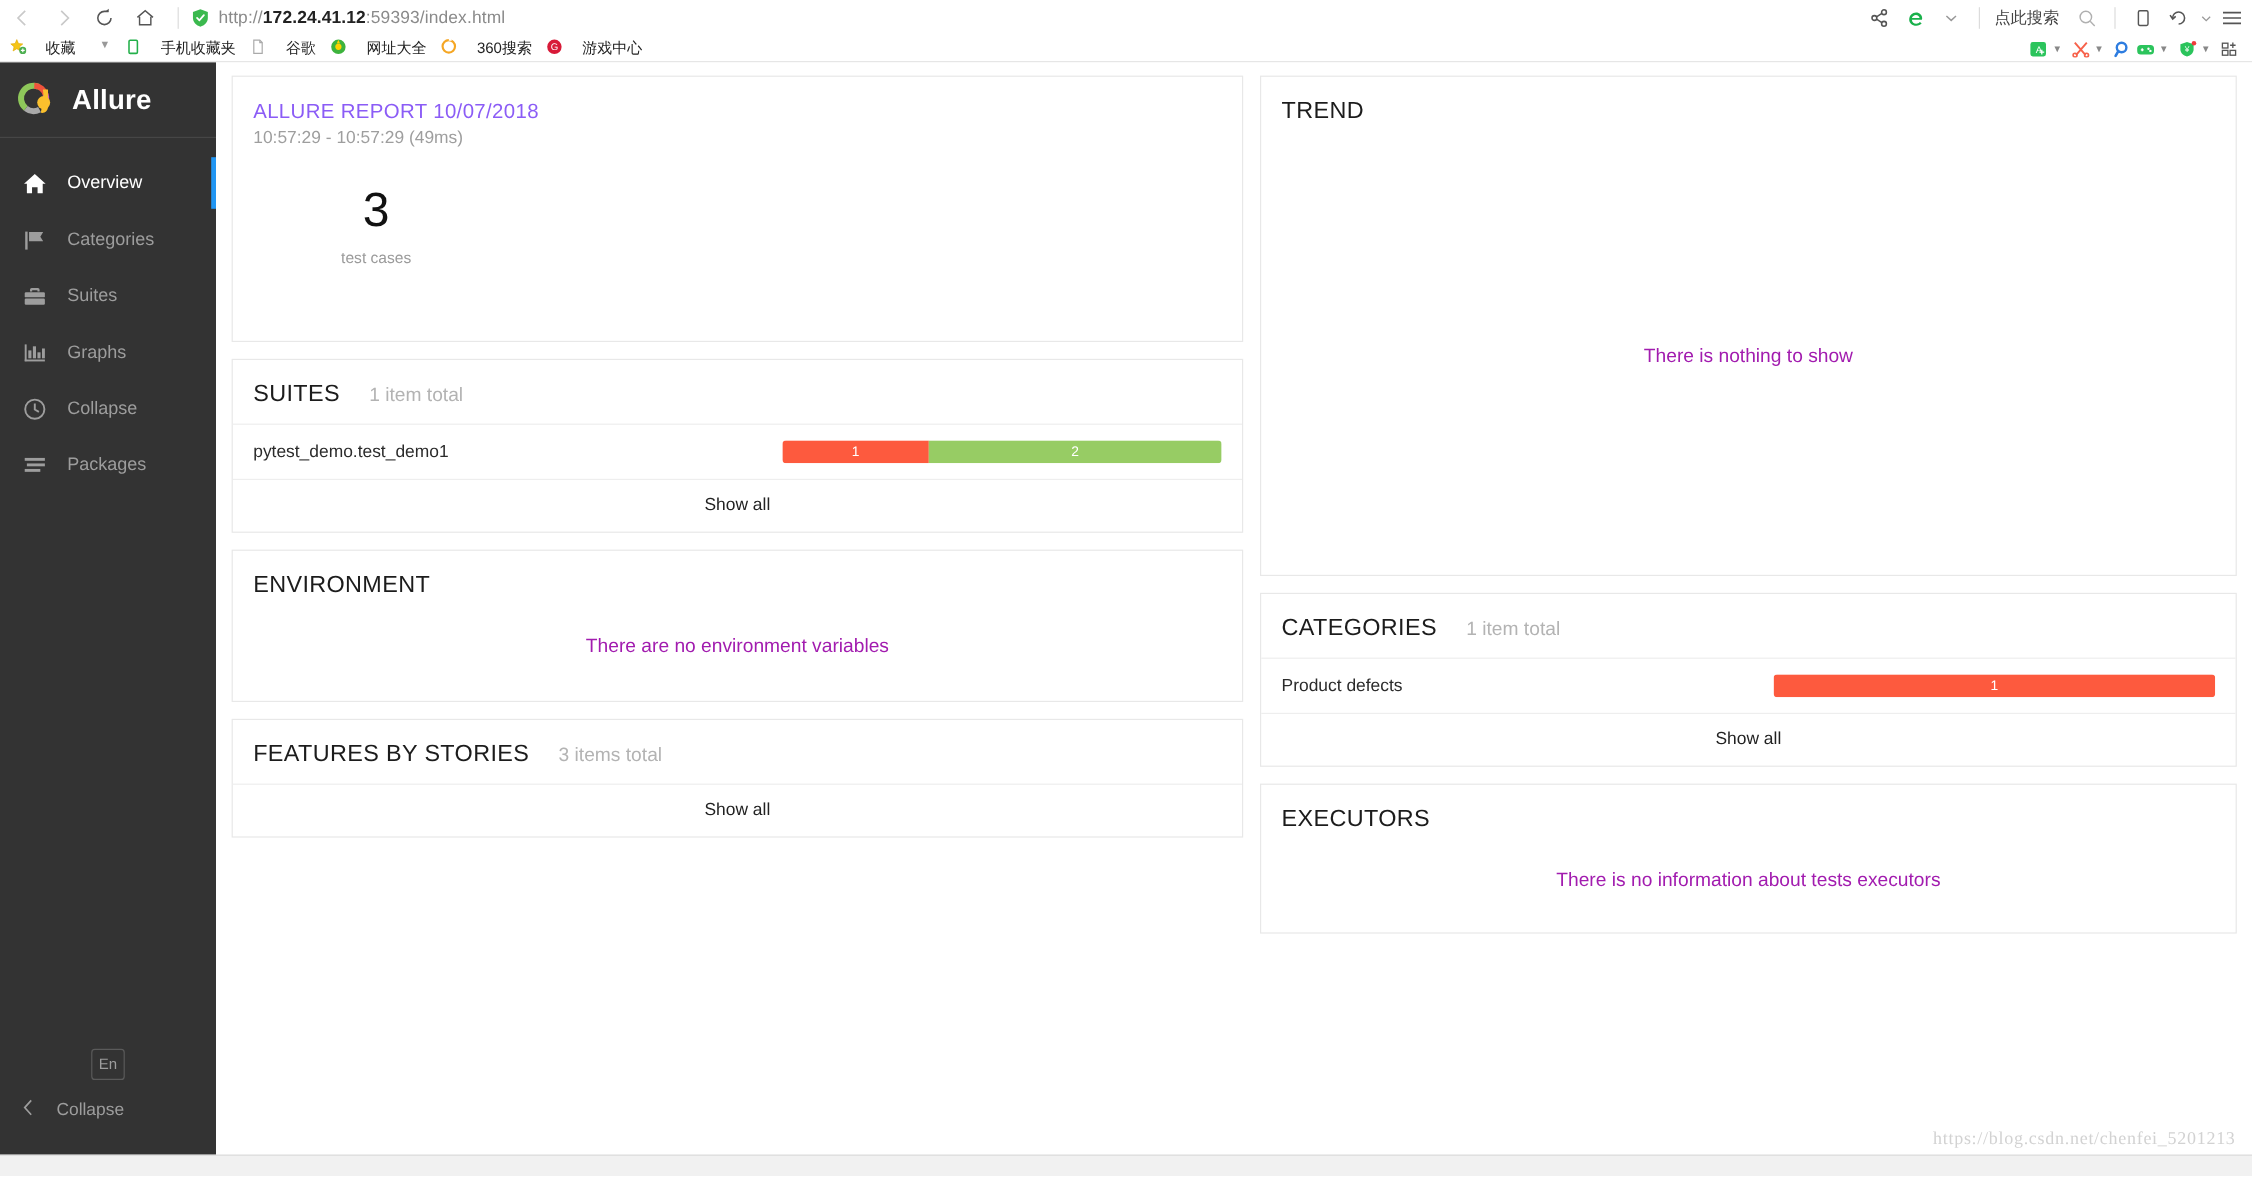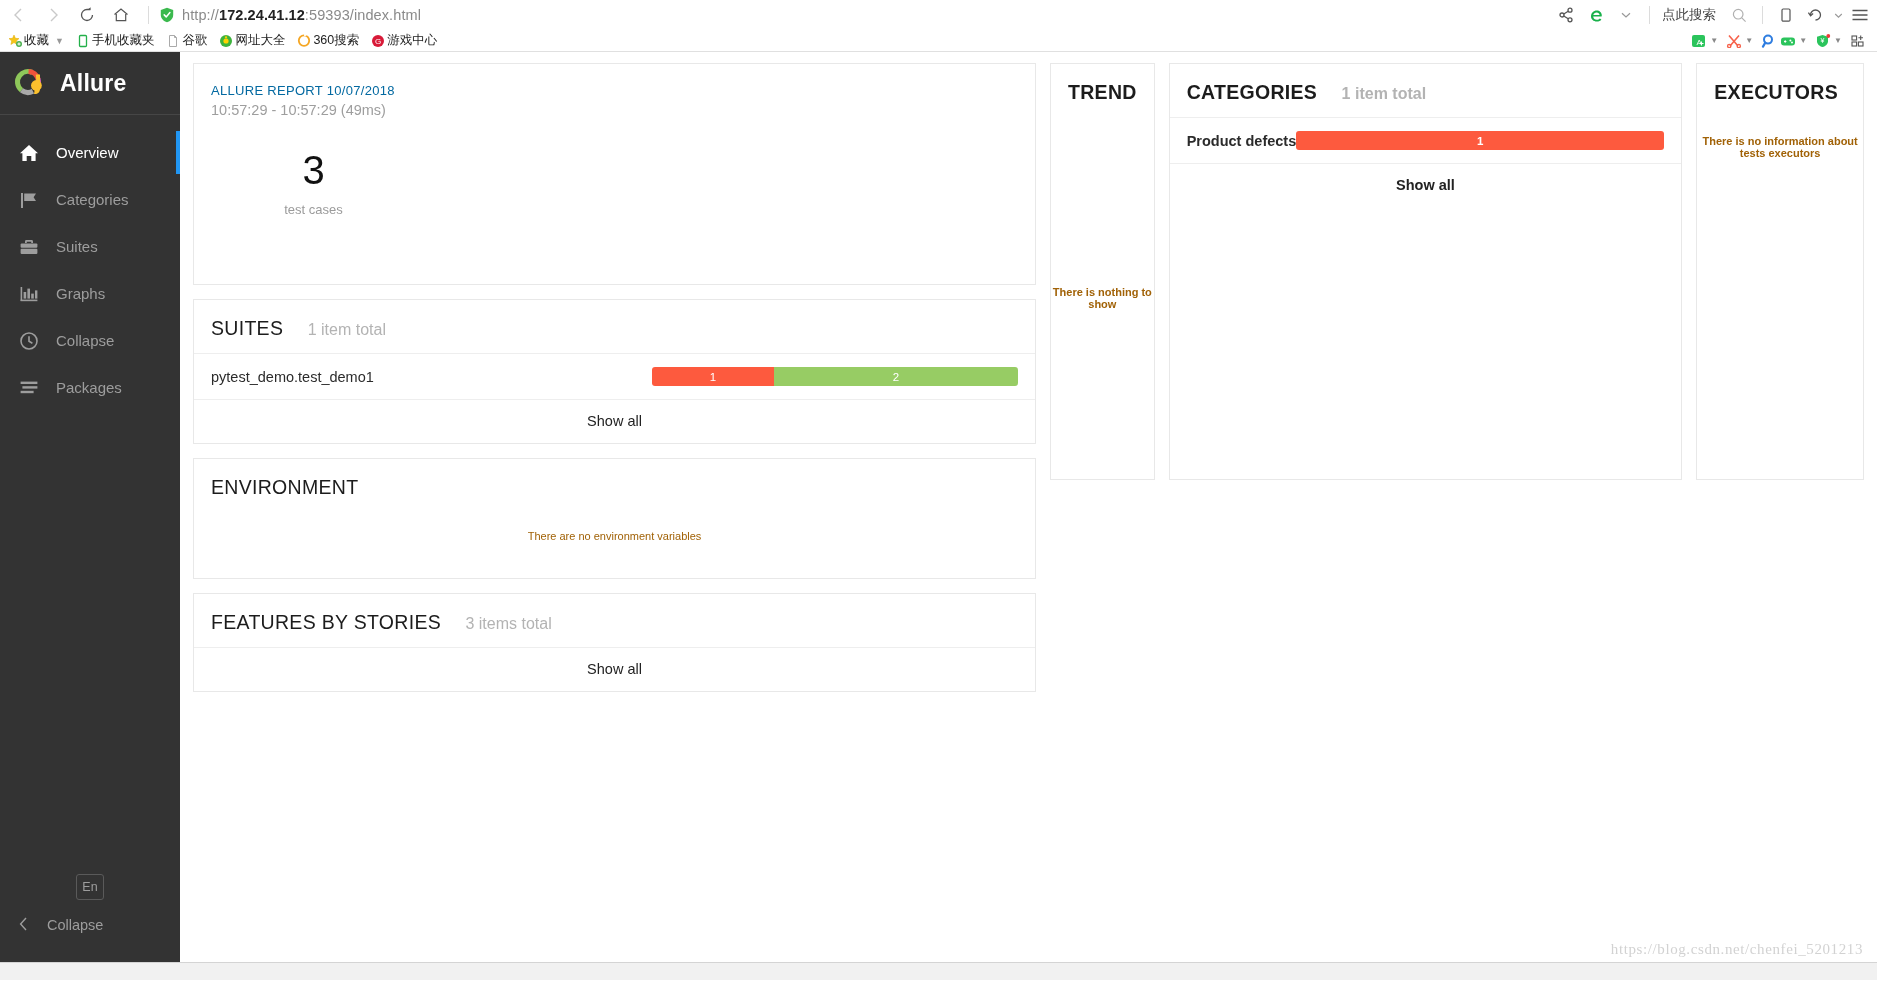--- a/index.html
+++ b/index.html
@@ -31,21 +31,21 @@
   .chrome-right .ci { width: 30px; height: 30px; display: flex; align-items: center; justify-content: center; color: #555; }
   .search-hint { font-size: 13.5px; color: #444; padding: 0 8px 0 4px; white-space: nowrap; }
   .vsep { width: 1px; height: 18px; background: #dcdcdc; margin: 0 8px; flex: none; }
 
   .bookmark-bar {
     height: 22px; display: flex; align-items: center;
     padding: 0 8px; border-bottom: 1px solid #e0e0e0;
     background: #fff;
   }
   .bm {
-    display: flex; align-items: center; gap: 2px;
+    display: flex; gap: 16px;
     font-size: 12.5px; color: #222; margin-right: 12px; white-space: nowrap;
   }
   .bm .bm-ico { width: 14px; height: 14px; flex: none; display: block; }
   .bm .caret { color: #999; font-size: 9px; margin-left: 4px; }
   .bm-spacer { flex: 1 1 auto; }
   .ext { display: flex; align-items: center; margin-right: 3px; }
   .ext svg { display: block; }
   .ext .dd { font-size: 8px; color: #888; margin: 0 5px 0 3px; }
 
   
@@ -87,42 +87,42 @@
     font-size: 14.5px; color: #9d9d9d; cursor: pointer; height: 30px;
   }
 
   
   .content {
     flex: 1 1 auto; background: #fff; padding: 11px 13px 0 13px;
     display: flex; gap: 14px; align-items: flex-start;
     overflow: hidden; position: relative;
   }
   .col-left { width: 843px; flex: none; display: flex; flex-direction: column; gap: 14px; }
-  .col-right { flex: 1 1 auto; display: flex; flex-direction: row; gap: 14px; font-weight: bold; }
+  .col-right { flex: 1 1 auto; display: flex; flex-direction: column; gap: 14px; }
 
   .card { background: #fff; border: 1px solid #e8e8e8; }
   .card-head { padding: 17px 17px 13px 17px; }
   .card-title {
     font-size: 19.5px; color: #1c1c1c; letter-spacing: .3px;
     display: inline;
   }
   .card-sub { font-size: 16px; color: #b3b3b3; margin-left: 20px; display: inline; text-align: right; }
   .card-row { border-top: 1px solid #eeeeee; }
   .empty-msg {
-    padding: 30px 0 32px 0; text-align: center; font-size: 11px; color: #a16207;
+    padding: 30px 0 32px 0; text-align: center; font-size: 16px; color: #a21caf;
   }
   .show-all {
     border-top: 1px solid #eeeeee; text-align: center;
     padding: 13px 0 14px 0; font-size: 14.5px; color: #222; cursor: pointer;
   }
 
   
   .summary { display: flex; align-items: flex-start; min-height: 222px; position: relative; }
   .summary-left { padding: 19px 0 0 17px; }
-  .sum-title { font-size: 13px; color: #0369a1; letter-spacing: .3px; }
+  .sum-title { font-size: 17px; color: #8b5cf6; letter-spacing: .3px; }
   .sum-time { font-size: 14.5px; color: #9e9e9e; margin-top: 4px; }
   .sum-count-wrap { text-align: center; margin-top: 32px; width: 205px; }
   .sum-count { font-size: 40px; color: #111; line-height: 1; font-weight: 400; }
   .sum-count-label { font-size: 13px; color: #9b9b9b; margin-top: 12px; }
   .donut-wrap {
     position: absolute; left: 600px; top: 18px;
     width: 200px; height: 200px;
   }
   .donut-label {
     position: absolute; inset: 0; display: flex; align-items: center;

